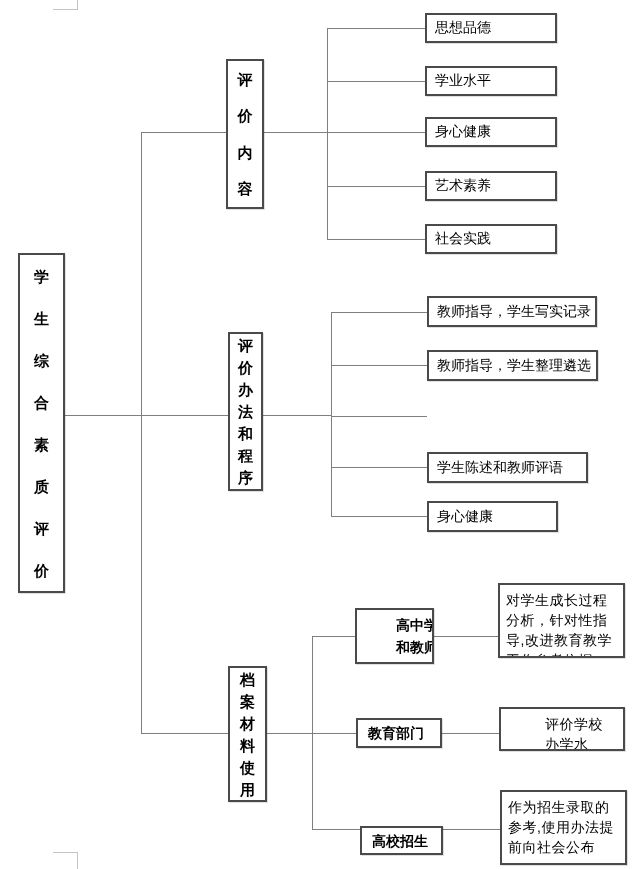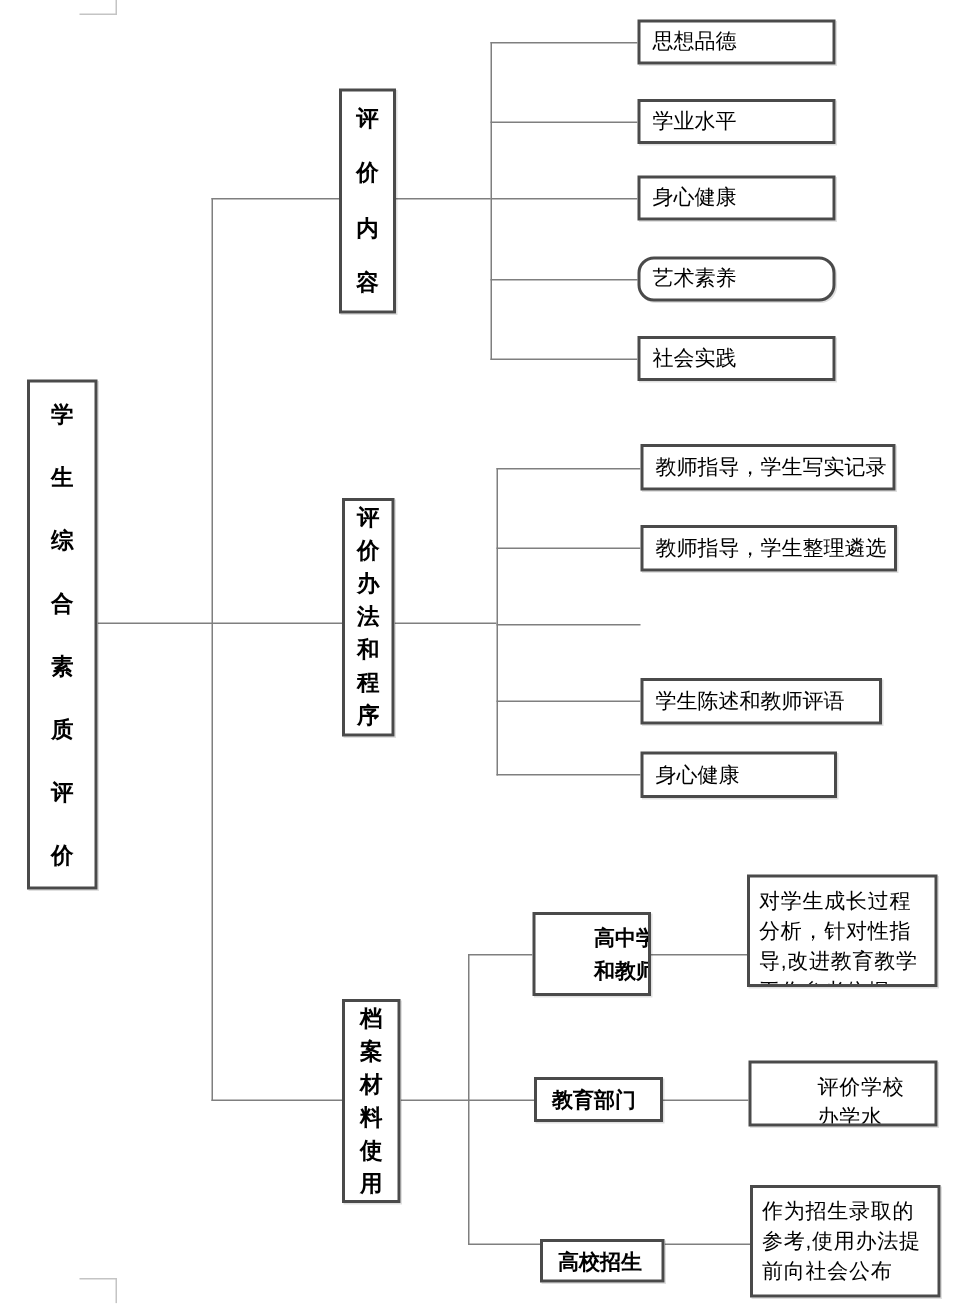--- a/index.html
+++ b/index.html
@@ -151,21 +151,21 @@
 
   <div class="box leaf" style="left:425px; top:13px;  width:132px; height:30px;" data-name="leaf-node">
       <span data-name="leaf-label">思想品德</span>
     </div>
   <div class="box leaf" style="left:425px; top:66px;  width:132px; height:30px;" data-name="leaf-node">
       <span data-name="leaf-label">学业水平</span>
     </div>
   <div class="box leaf" style="left:425px; top:117px; width:132px; height:30px;" data-name="leaf-node">
       <span data-name="leaf-label">身心健康</span>
     </div>
-  <div class="box leaf" style="left:425px; top:171px; width:132px; height:30px;border-radius:11px;" data-name="leaf-node">
+  <div class="box leaf" style="left:425px; top:171px; width:132px; height:30px;" data-name="leaf-node">
       <span data-name="leaf-label">艺术素养</span>
     </div>
   <div class="box leaf" style="left:425px; top:224px; width:132px; height:30px;" data-name="leaf-node">
       <span data-name="leaf-label">社会实践</span>
     </div>
 
   <div class="box leaf" style="left:427px; top:296px; width:170px; height:31px;" data-name="leaf-node">
       <span data-name="leaf-label">教师指导，学生写实记录</span>
     </div>
   <div class="box leaf" style="left:427px; top:350px; width:171px; height:31px;" data-name="leaf-node">

